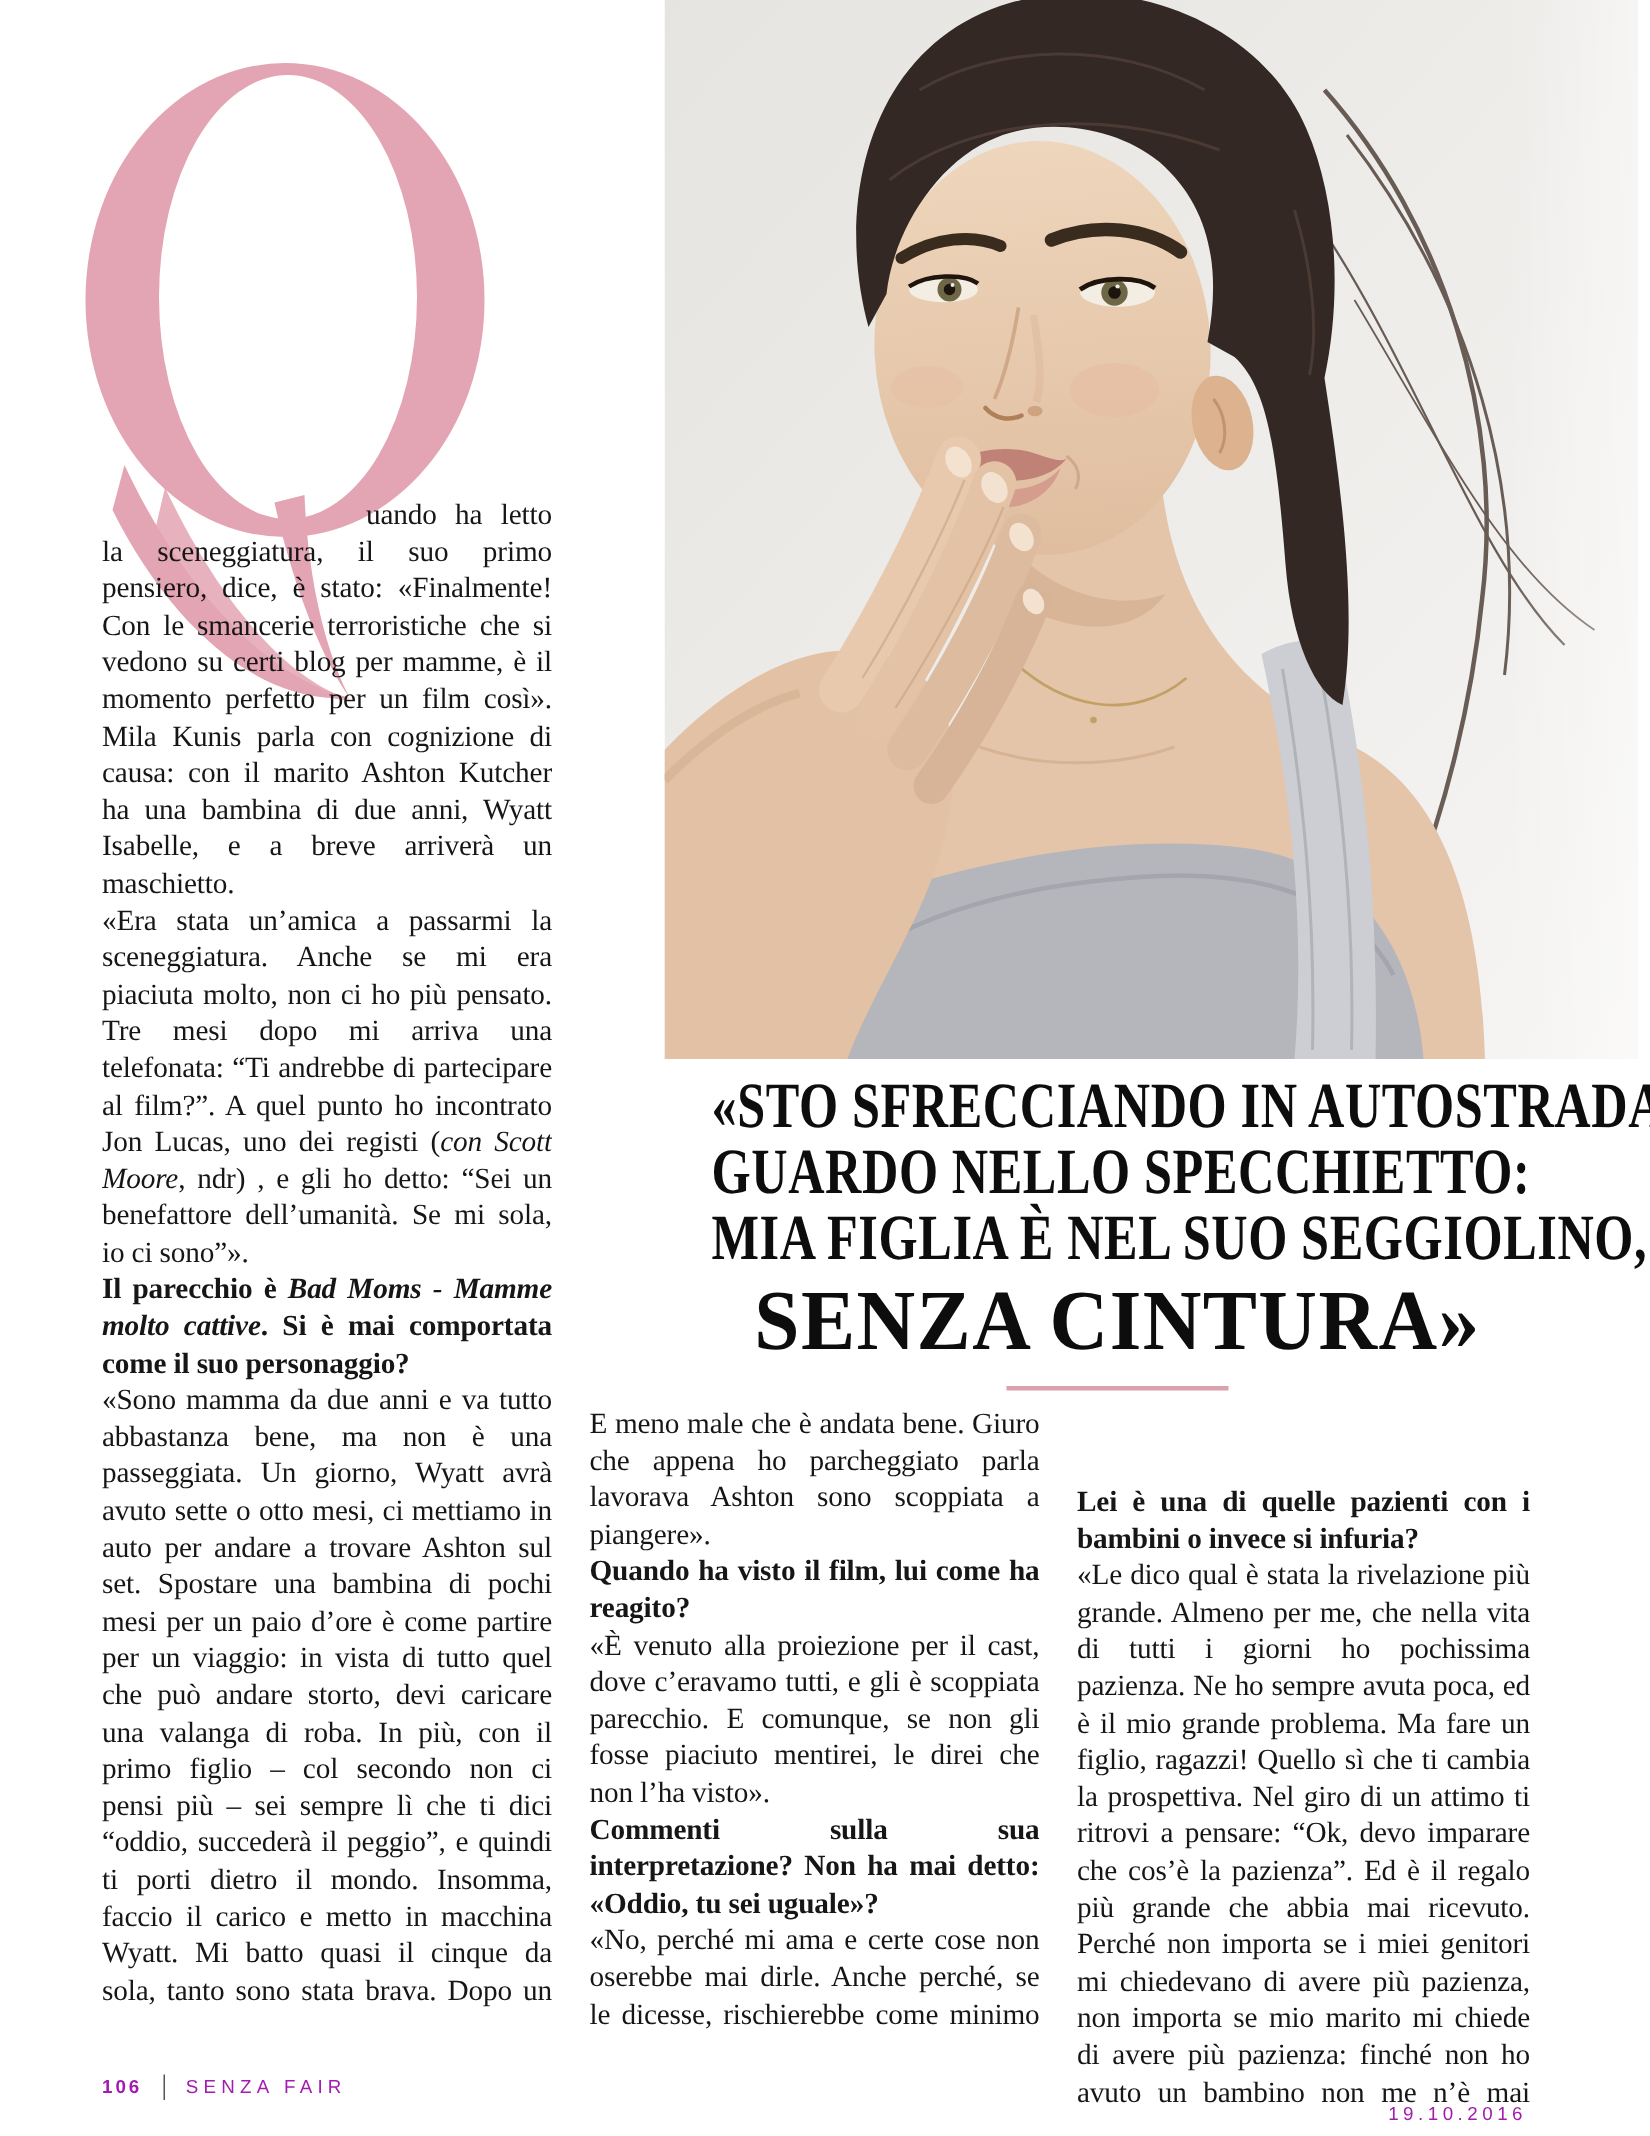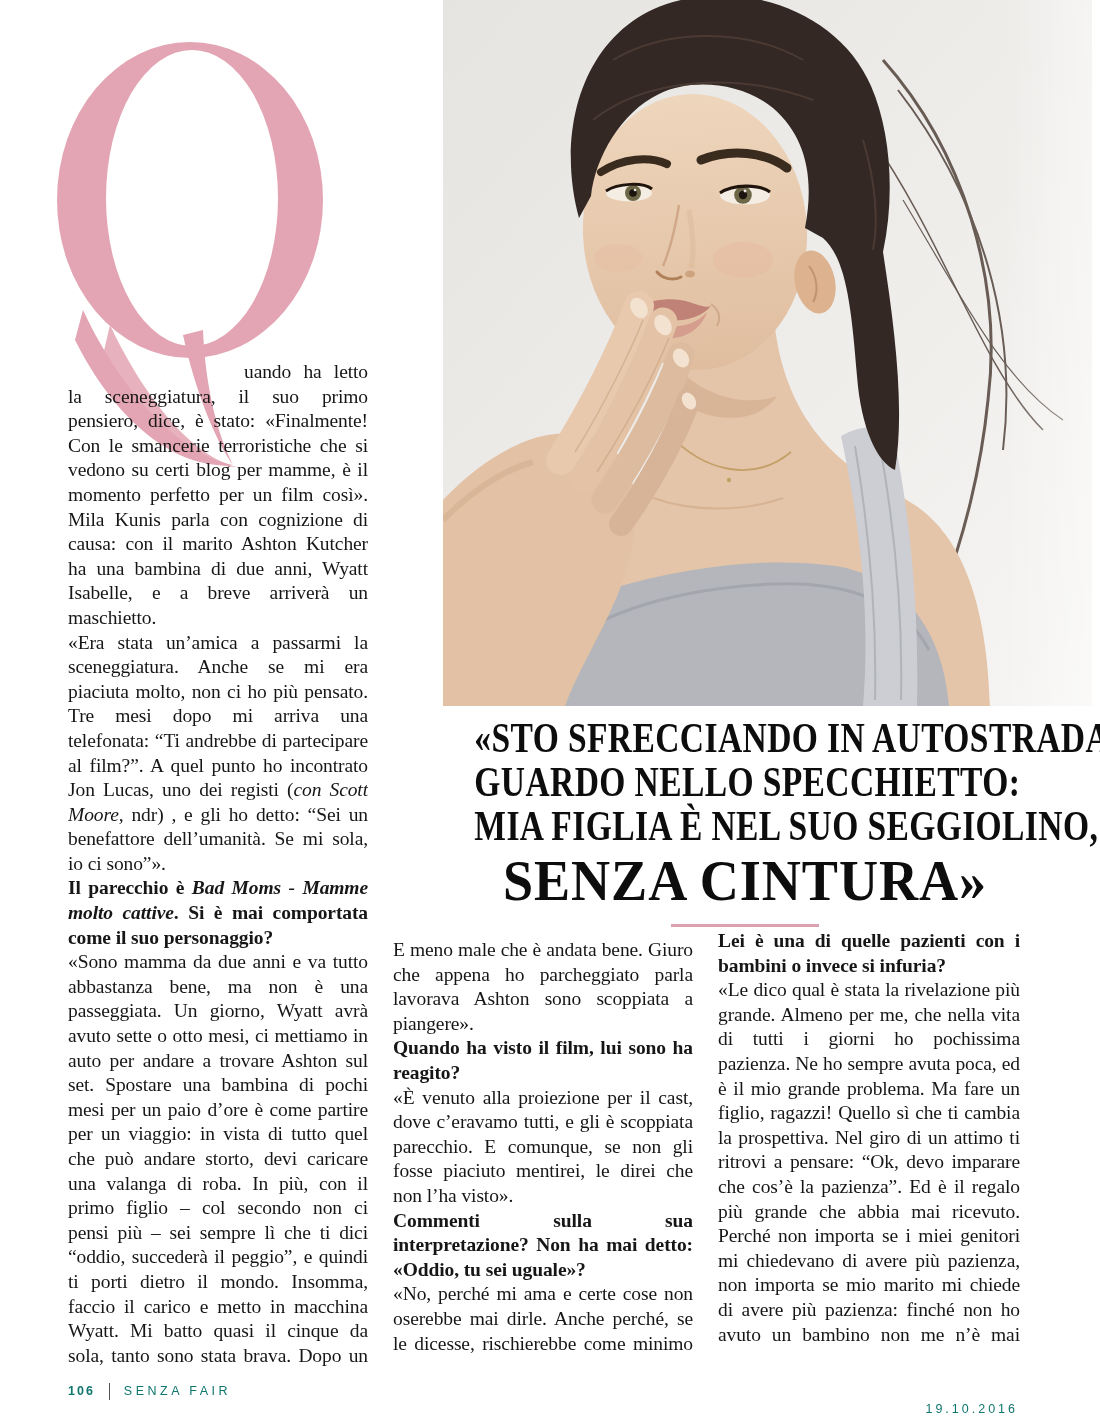--- a/index.html
+++ b/index.html
@@ -6,23 +6,23 @@
   .page{position:relative;width:1100px;height:1424px;background:#fff;overflow:hidden;
         font-family:"Liberation Serif",serif;color:#161616;}
 
   
   .dropQ{position:absolute;left:55px;top:40px;width:330px;height:450px;z-index:1;}
 
   
   .col{position:absolute;z-index:2;text-align:justify;font-size:19.5px;line-height:24.6px;
        letter-spacing:-0.1px;overflow:hidden;-webkit-hyphens:auto;hyphens:auto;}
   .col p{margin:0;padding:0;}
-  #col1{left:68px;top:360px;width:300px;height:1006px;}
+  #col1{left:68px;top:332px;width:300px;height:1006px;}
   #col2{left:393px;top:938px;width:300px;height:420px;}
-  #col3{left:718px;top:929px;width:302px;height:420px;}
+  #col3{left:718px;top:990px;width:302px;height:420px;}
   #p1{text-indent:176px;}
   .q{font-weight:700;}
   .gap{margin-top:13px;}
   .it{font-style:italic;}
   .bd{font-weight:700;}
 
   
   .photo{position:absolute;left:443px;top:0;width:649px;height:706px;z-index:2;}
   .photo svg{display:block;}
 
@@ -30,21 +30,21 @@
   .quote{position:absolute;left:398px;top:716px;width:694px;z-index:2;text-align:center;
          font-weight:700;color:#0d0d0d;}
   .quote .ln{font-size:43px;line-height:44px;letter-spacing:0.5px;white-space:nowrap;
              transform:scaleX(0.78);transform-origin:50% 50%;}
   .quote .big{font-size:57px;line-height:58px;margin-top:4px;letter-spacing:1px;white-space:nowrap;
              transform:scaleX(0.95);transform-origin:50% 50%;}
   .quote .rule{width:148px;height:3px;margin:14px auto 0;}
 
   
   .footer{position:absolute;left:68px;top:1366px;width:950px;z-index:2;display:flex;align-items:center;
-          font-family:"Liberation Sans",sans-serif;font-size:12.5px;color:#0f766e;}
+          font-family:"Liberation Sans",sans-serif;font-size:12.5px;color:#a21caf;}
   .footer .pg{font-weight:700;letter-spacing:2px;}
   .footer .bar{width:1px;height:17px;background:#555;margin:0 14px;}
   .footer .mag{letter-spacing:3.5px;}
   .footer .date{margin-left:auto;letter-spacing:3px;margin-top:36px;}
 </style>
 </head>
 <body>
 
 <div class="page">
 
@@ -167,21 +167,21 @@
 
   <div class="col" id="col1">
     <p id="p1"><span>uando ha letto la sceneggiatura, il suo primo pensiero, dice, è stato: «Finalmente! Con le smancerie terroristiche che si vedono su certi blog per mamme, è il momento perfetto per un film così». Mila Kunis parla con cognizione di causa: con il marito Ashton Kutcher ha una bambina di due anni, Wyatt Isabelle, e a breve arriverà un maschietto.</span></p>
     <p><span>«Era stata un’amica a passarmi la sceneggiatura. Anche se mi era piaciuta molto, non ci ho più pensato. Tre mesi dopo mi arriva una telefonata: “Ti andrebbe di partecipare al film?”. A quel punto ho incontrato Jon Lucas, uno dei registi (</span><span class="it">con Scott Moore</span><span>, ndr) , e gli ho detto: “Sei un benefattore dell’umanità. Se mi sola, io ci sono”».</span></p>
     <p class="q gap"><span class="bd">Il parecchio è </span><span class="it bd">Bad Moms - Mamme molto cattive</span><span class="bd">. Si è mai comportata come il suo personaggio?</span></p>
     <p><span>«Sono mamma da due anni e va tutto abbastanza bene, ma non è una passeggiata. Un giorno, Wyatt avrà avuto sette o otto mesi, ci mettiamo in auto per andare a trovare Ashton sul set. Spostare una bambina di pochi mesi per un paio d’ore è come partire per un viaggio: in vista di tutto quel che può andare storto, devi caricare una valanga di roba. In più, con il primo figlio – col secondo non ci pensi più – sei sempre lì che ti dici “oddio, succederà il peggio”, e quindi ti porti dietro il mondo. Insomma, faccio il carico e metto in macchina Wyatt. Mi batto quasi il cinque da sola, tanto sono stata brava. Dopo un po’ sto guidando in autostrada e penso: “Dai, per ora sono andata proprio bene”. Dietro, il silenzio assoluto, quindi dò un’occhiata nello specchietto per vedere se è tutto ok. Lei è lì contenta come una pasqua, solo che non ha la cintura. Sto sfrecciando, e Wyatt è lì nel suo seggiolino, senza niente che la blocchi. Credo di essere sbiancata. Ho accostato, ho allacciato le cinture e sono ripartita. Non è una storia che di solito racconto in giro. La tengo per me, come una lezione che ho imparato.</span></p>
   </div>
 
   <div class="col" id="col2">
     <p><span>E meno male che è andata bene. Giuro che appena ho parcheggiato parla lavorava Ashton sono scoppiata a piangere».</span></p>
-    <p class="q">Quando ha visto il film, lui sono ha reagito?</p>
+    <p class="q">Quando ha visto il film, lui come ha reagito?</p>
     <p><span>«È venuto alla proiezione per il cast, dove c’eravamo tutti, e gli è scoppiata parecchio. E comunque, se non gli fosse piaciuto mentirei, le direi che non l’ha visto».</span></p>
     <p class="q">Commenti sulla sua interpretazione? Non ha mai detto: «Oddio, tu sei uguale»?</p>
     <p><span>«No, perché mi ama e certe cose non oserebbe mai dirle. Anche perché, se le dicesse, rischierebbe come minimo la separazione, e magari anche il divorzio. Scherzi a parte, Ashton è stato dolcissimo. Dietro di noi c’erano Kristen Bell e suo marito Dax, e anche Christina (</span></p>
   </div>
 
   <div class="col" id="col3">
     <p class="q">Lei è una di quelle pazienti con i bambini o invece si infuria?</p>
     <p><span>«Le dico qual è stata la rivelazione più grande. Almeno per me, che nella vita di tutti i giorni ho pochissima pazienza. Ne ho sempre avuta poca, ed è il mio grande problema. Ma fare un figlio, ragazzi! Quello sì che ti cambia la prospettiva. Nel giro di un attimo ti ritrovi a pensare: “Ok, devo imparare che cos’è la pazienza”. Ed è il regalo più grande che abbia mai ricevuto. Perché non importa se i miei genitori mi chiedevano di avere più pazienza, non importa se mio marito mi chiede di avere più pazienza: finché non ho avuto un bambino non me n’è mai importato niente. Poi di colpo dici: “Devo avere più pazienza”, e tutti che rispondono: “Ma va? Noi te lo diciamo solo da vent’anni!”. Giorno dopo</span></p>
   </div>
 

